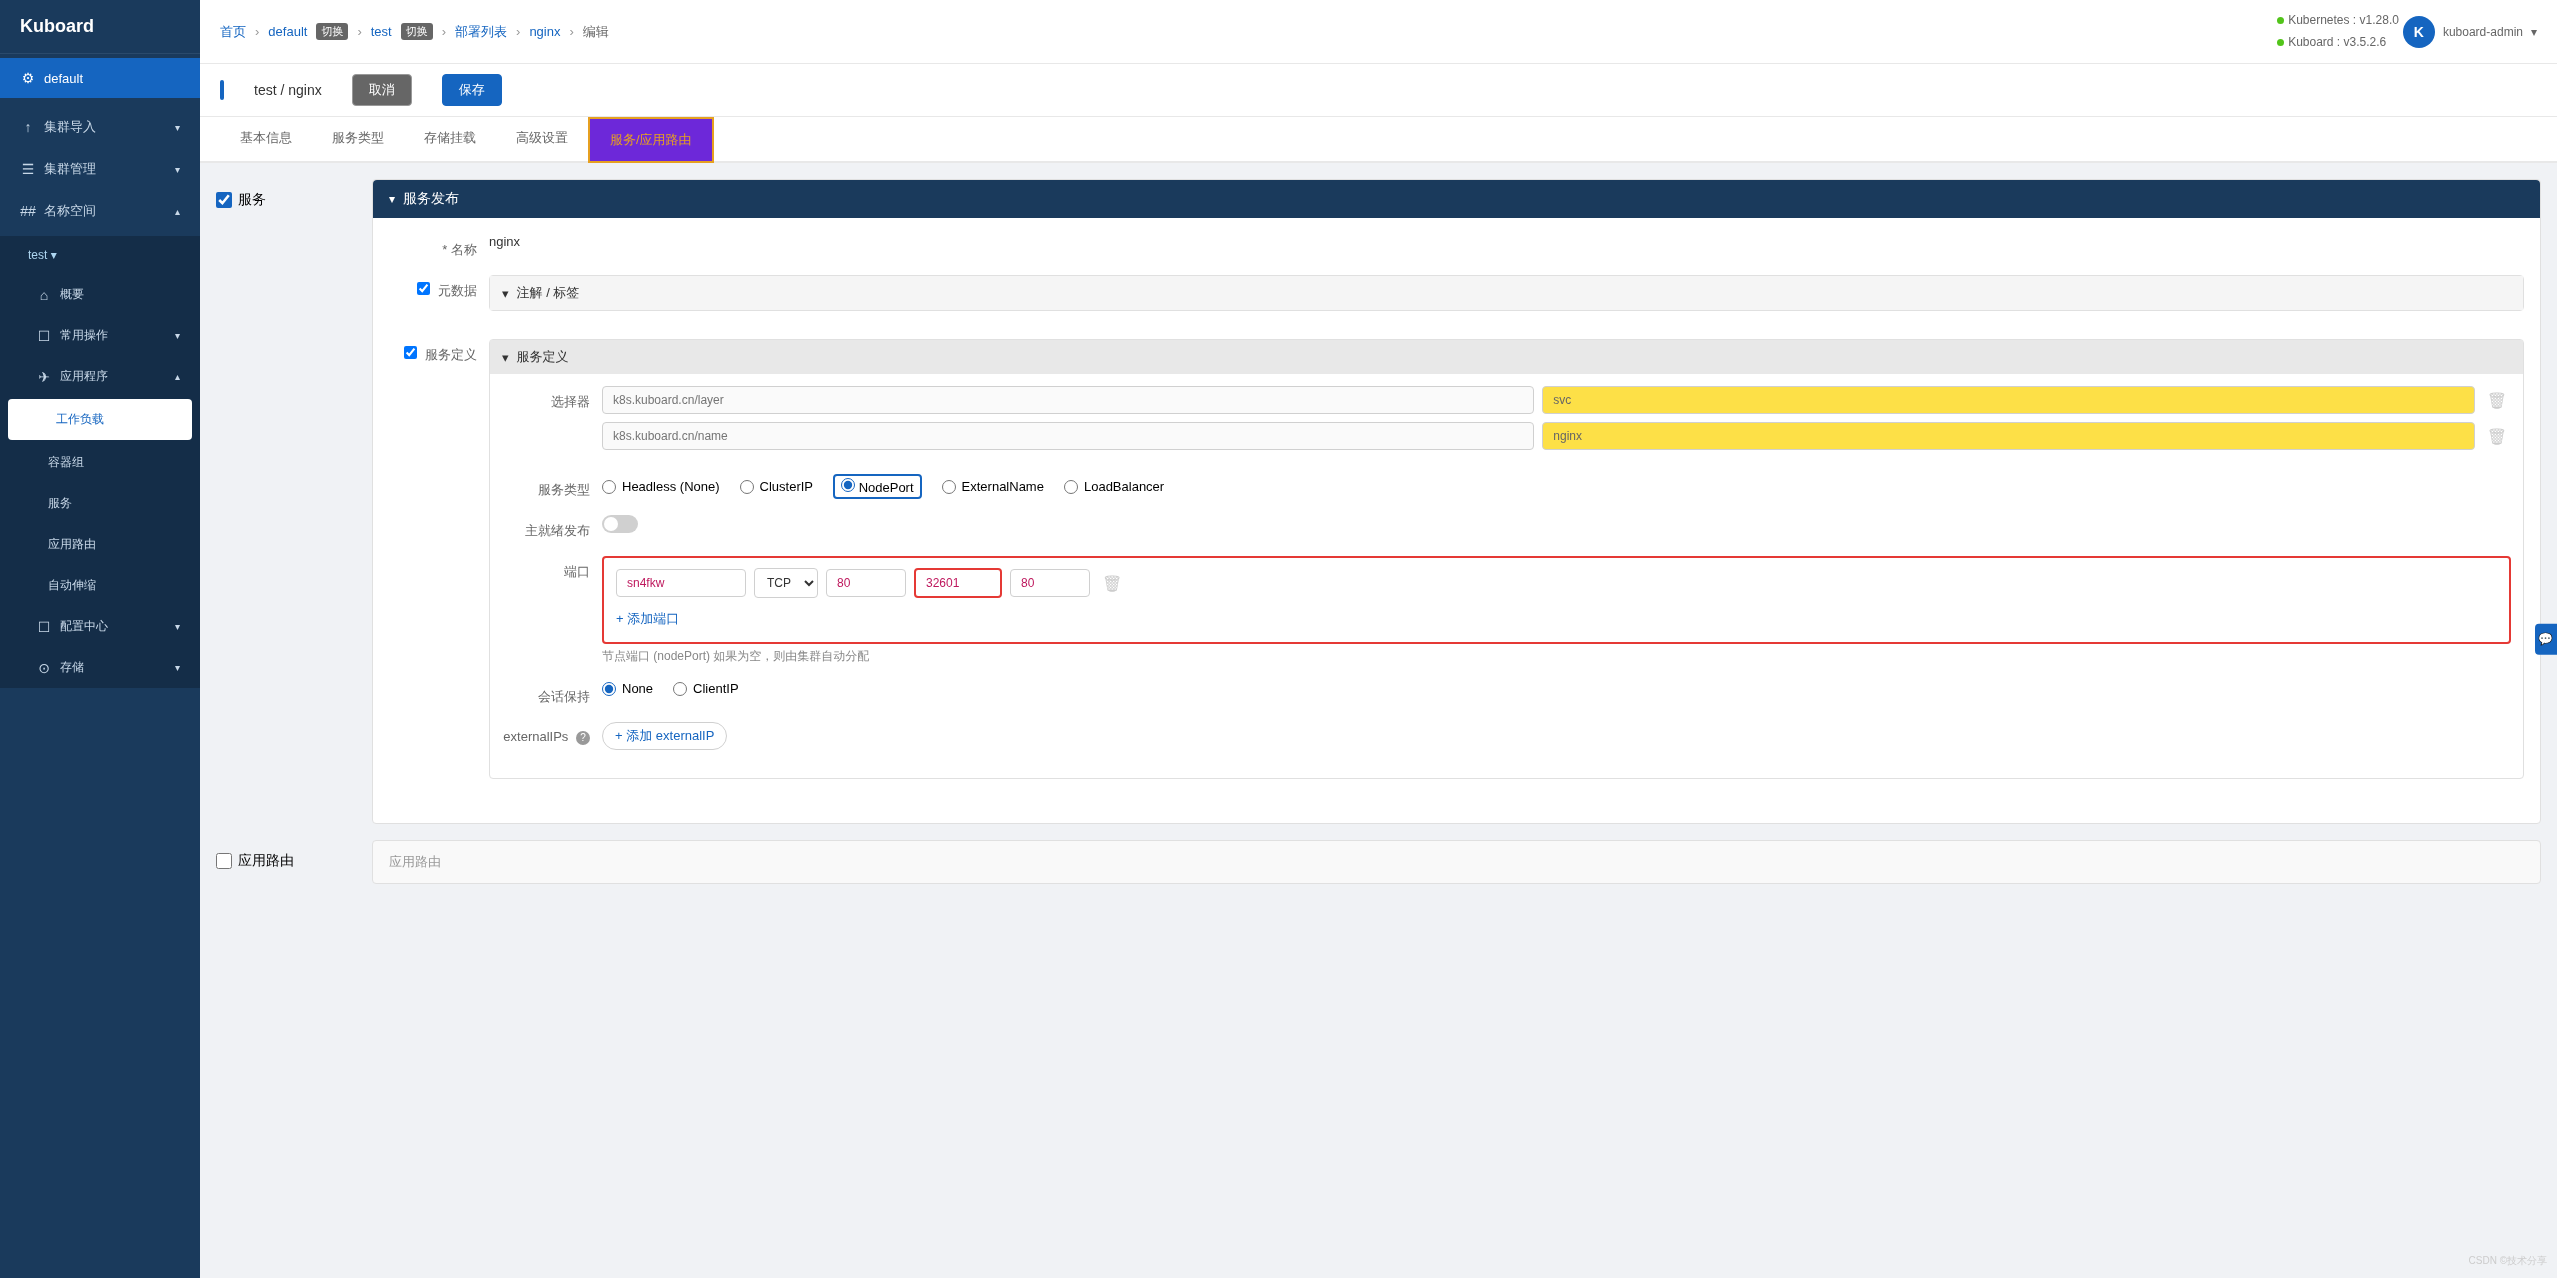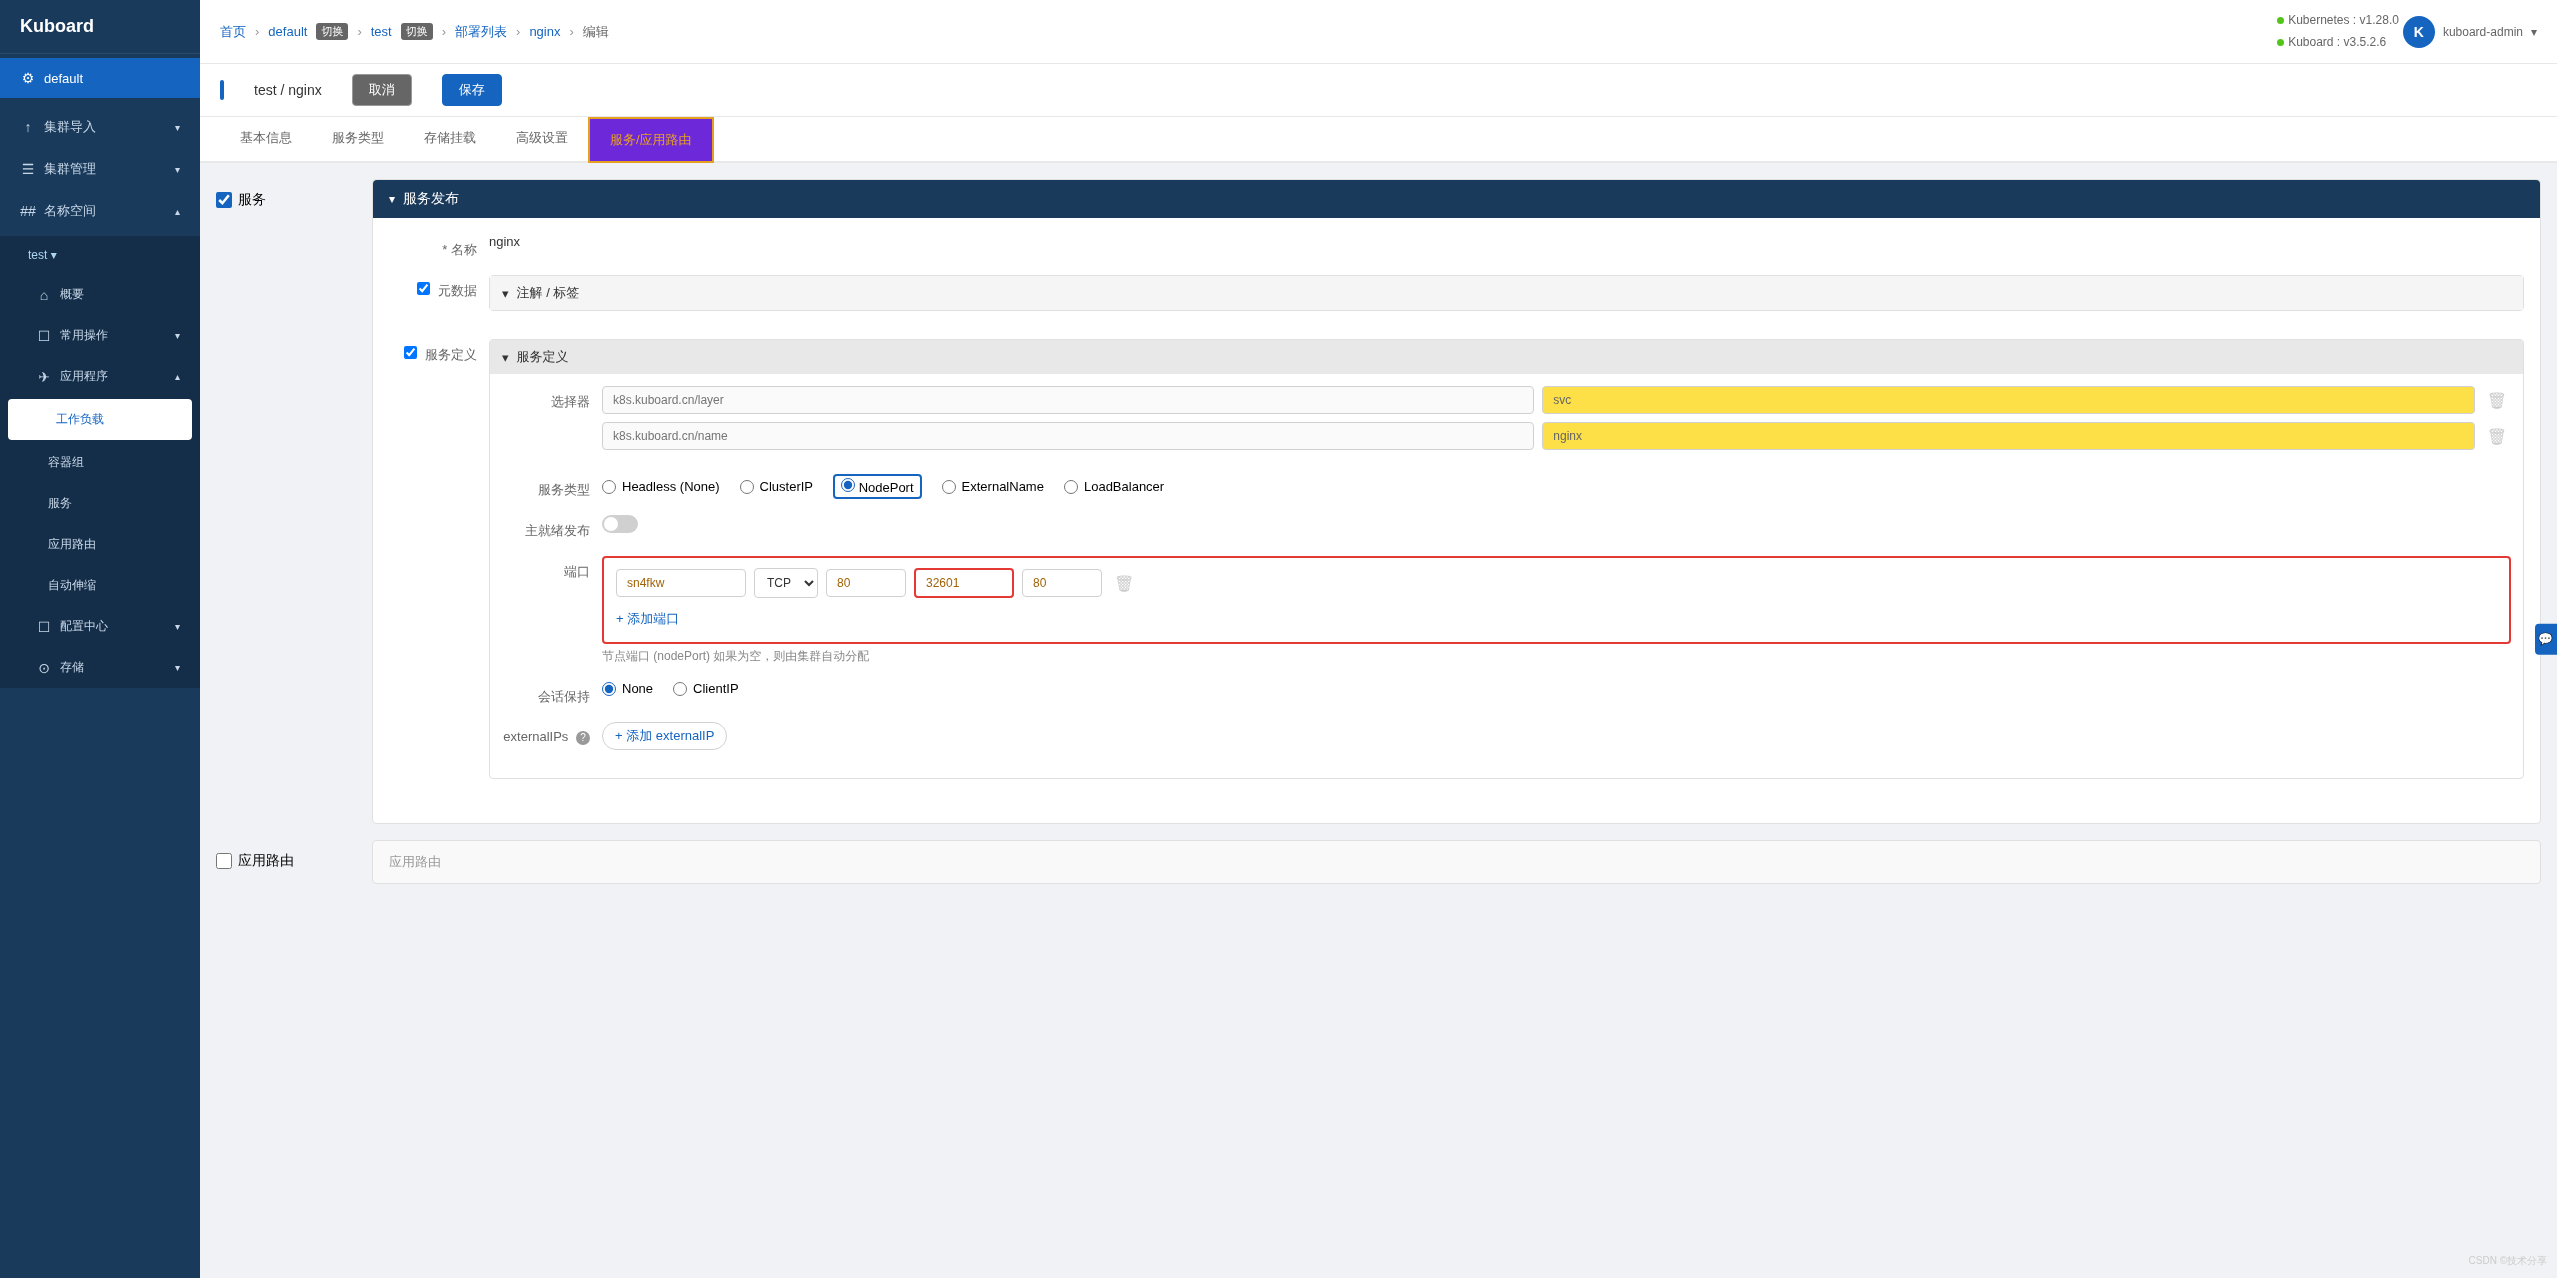--- a/index.html
+++ b/index.html
@@ -84,26 +84,26 @@
 
     
     .nodeport-box { border: 2px solid #1565c0; border-radius: 4px; padding: 2px 6px; }
 
     
     .toggle { width: 36px; height: 18px; background: #d0d0d0; border-radius: 9px; cursor: pointer; position: relative; }
     .toggle::after { content: ""; position: absolute; width: 14px; height: 14px; background: #fff; border-radius: 50%; top: 2px; left: 2px; transition: left 0.2s; }
 
     
     .port-row { display: flex; align-items: center; gap: 8px; margin-bottom: 8px; }
-    .port-input { border: 1px solid #d0d0d0; border-radius: 4px; padding: 6px 10px; font-size: 12px; color: #a16207; background: #fff; outline: none; }
+    .port-input { border: 1px solid #d0d0d0; border-radius: 4px; padding: 6px 10px; font-size: 12px; color: #be185d; background: #fff; outline: none; }
     .port-select { border: 1px solid #d0d0d0; border-radius: 4px; padding: 6px 8px; font-size: 12px; color: #333; background: #fff; outline: none; }
     .port-highlight { border: 2px solid #e53935 !important; }
     .port-name-input { width: 130px; }
     .port-number-input { width: 80px; }
-    .port-nodeport-input { width: 100px; }
+    .port-nodeport-input { width: 88px; }
     .port-target-input { width: 80px; }
     .add-port-btn { color: #1565c0; cursor: pointer; font-size: 13px; display: flex; align-items: center; gap: 4px; padding: 4px 0; }
 
     
     .port-section-box { border: 2px solid #e53935; border-radius: 4px; padding: 10px 12px; }
 
     
     .note-text { color: #888; font-size: 12px; margin-top: 4px; }
 
     

